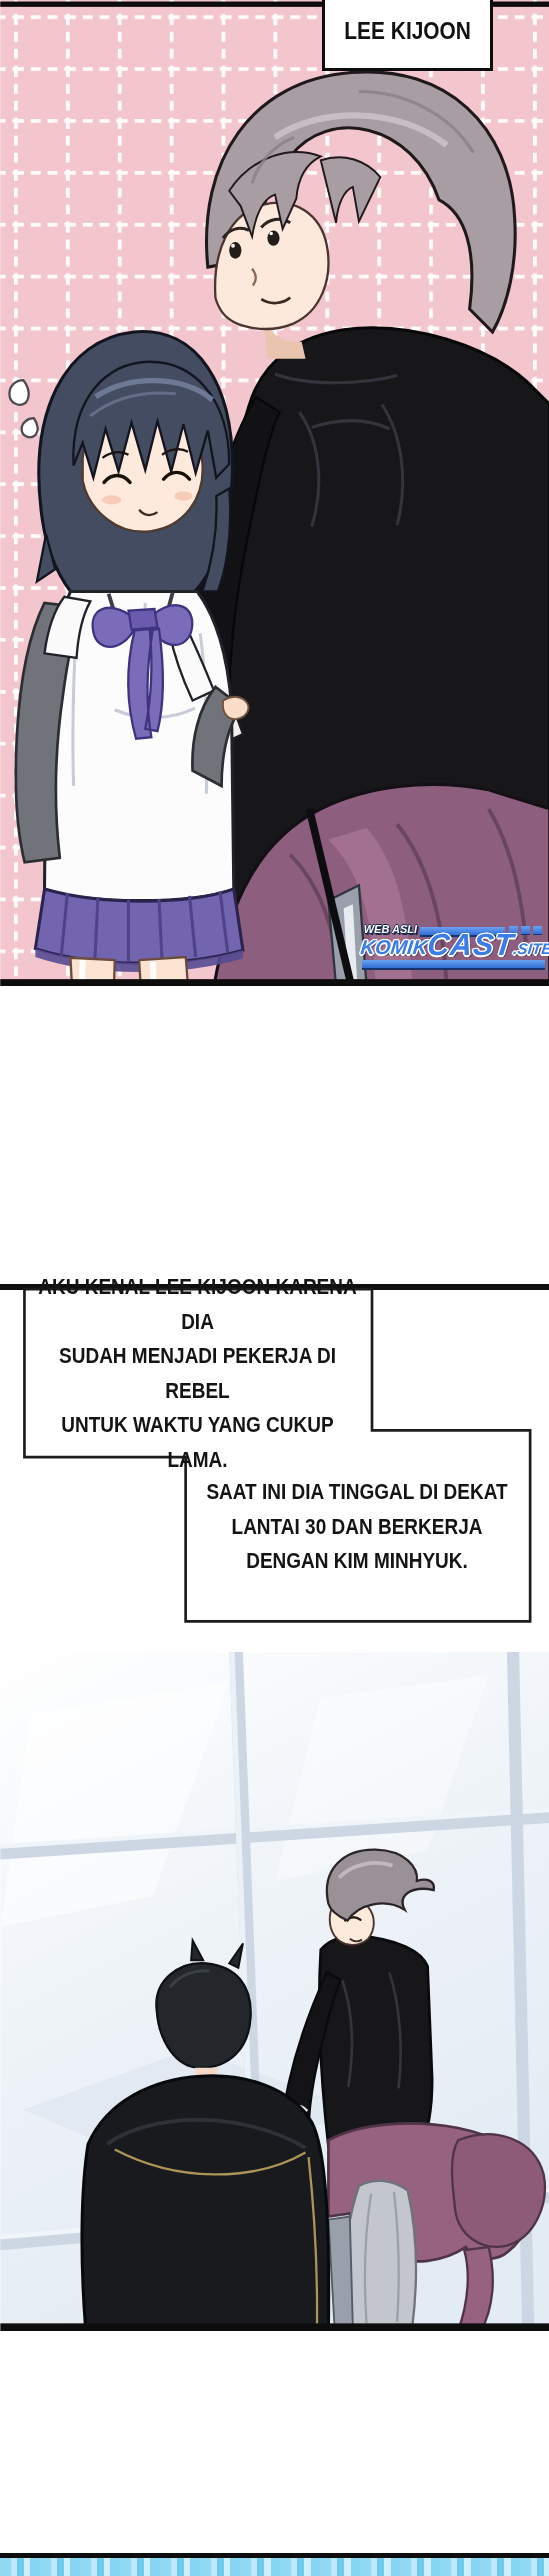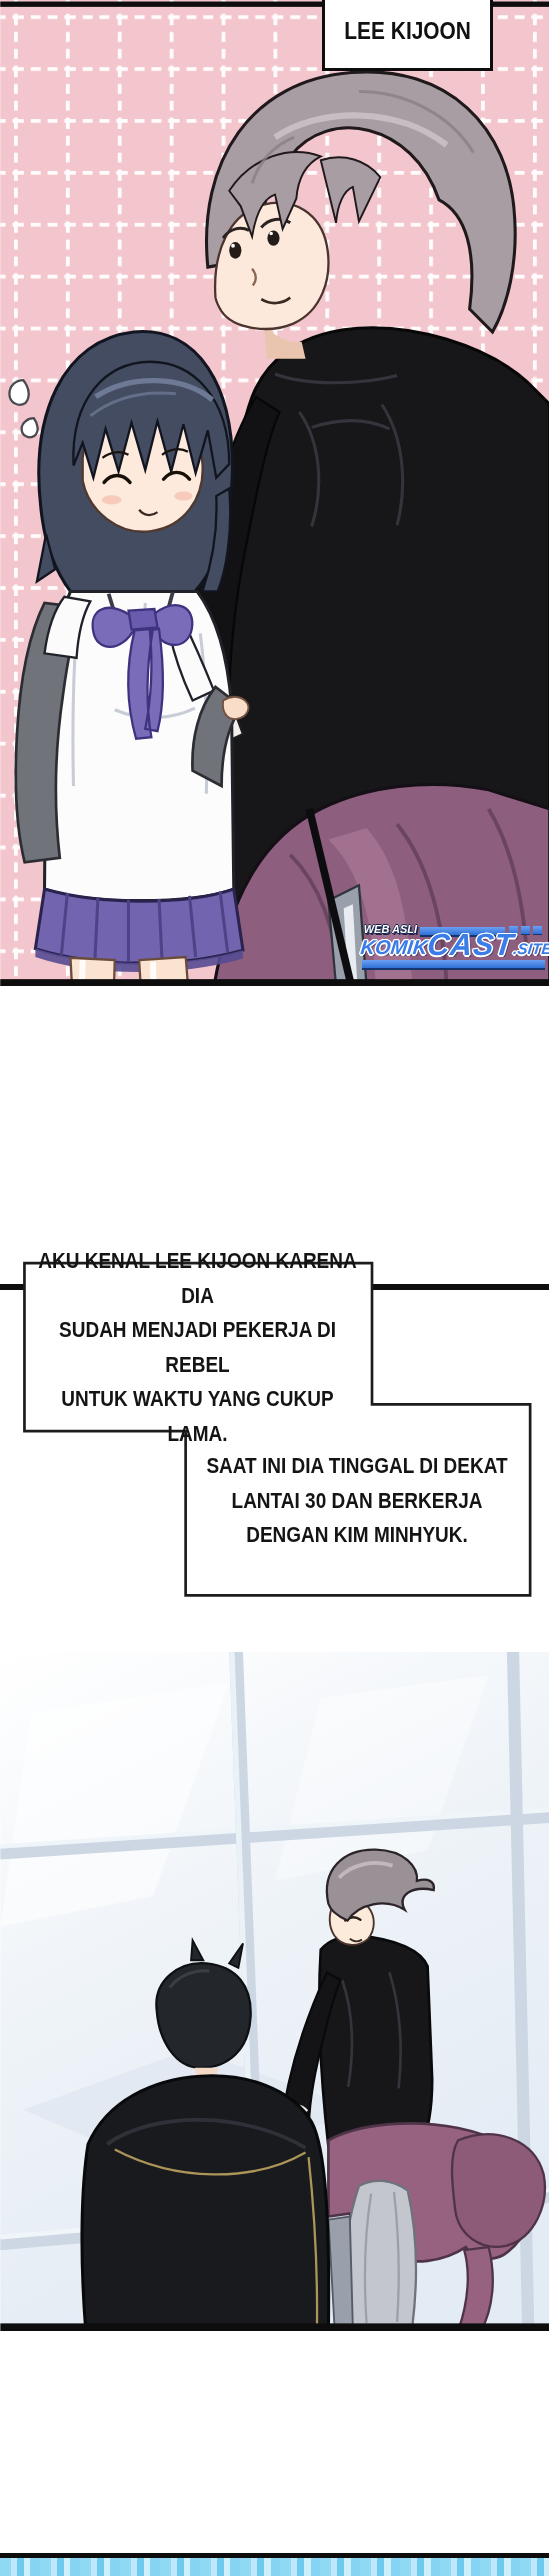--- a/index.html
+++ b/index.html
@@ -5,21 +5,21 @@
   html,body{margin:0;padding:0;background:#ffffff;}
   #page{position:relative;width:550px;height:2576px;background:#ffffff;overflow:hidden;
         font-family:"Liberation Sans",sans-serif;}
   .abs{position:absolute;text-align:center;}
   
   .name-box{position:absolute;background:#ffffff;border:3.8px solid #0d0d0d;
             display:flex;align-items:center;justify-content:center;z-index:6;}
   .name-box span{font-weight:bold;color:#111;font-size:22px;letter-spacing:0px;
                  transform:scale(.95,1.1);white-space:nowrap;}
   
-  #bubble-zone{position:absolute;left:0;top:1234px;width:550px;height:382px;z-index:7;}
+  #bubble-zone{position:absolute;left:0;top:1260px;width:550px;height:382px;z-index:7;}
   .bubble-text{position:absolute;display:flex;flex-direction:column;align-items:center;
                justify-content:center;text-align:center;color:#141414;font-weight:bold;
                font-size:20px;line-height:32px;transform:scale(.95,1.08);}
   
   #watermark{position:absolute;left:353px;top:920px;width:197px;height:55px;z-index:8;}
   .wm-bar{position:absolute;background:linear-gradient(#6ba1f4,#2f6fd4);
           border-bottom:2.3px solid #16356f;}
   .wm-sq{position:absolute;width:9.2px;height:7.6px;background:linear-gradient(#6ba1f4,#2f6fd4);
          border-bottom:1.5px solid #16356f;}
   .wm-tag{position:absolute;left:10.7px;top:3.1px;color:#fff;font-style:italic;font-weight:800;

